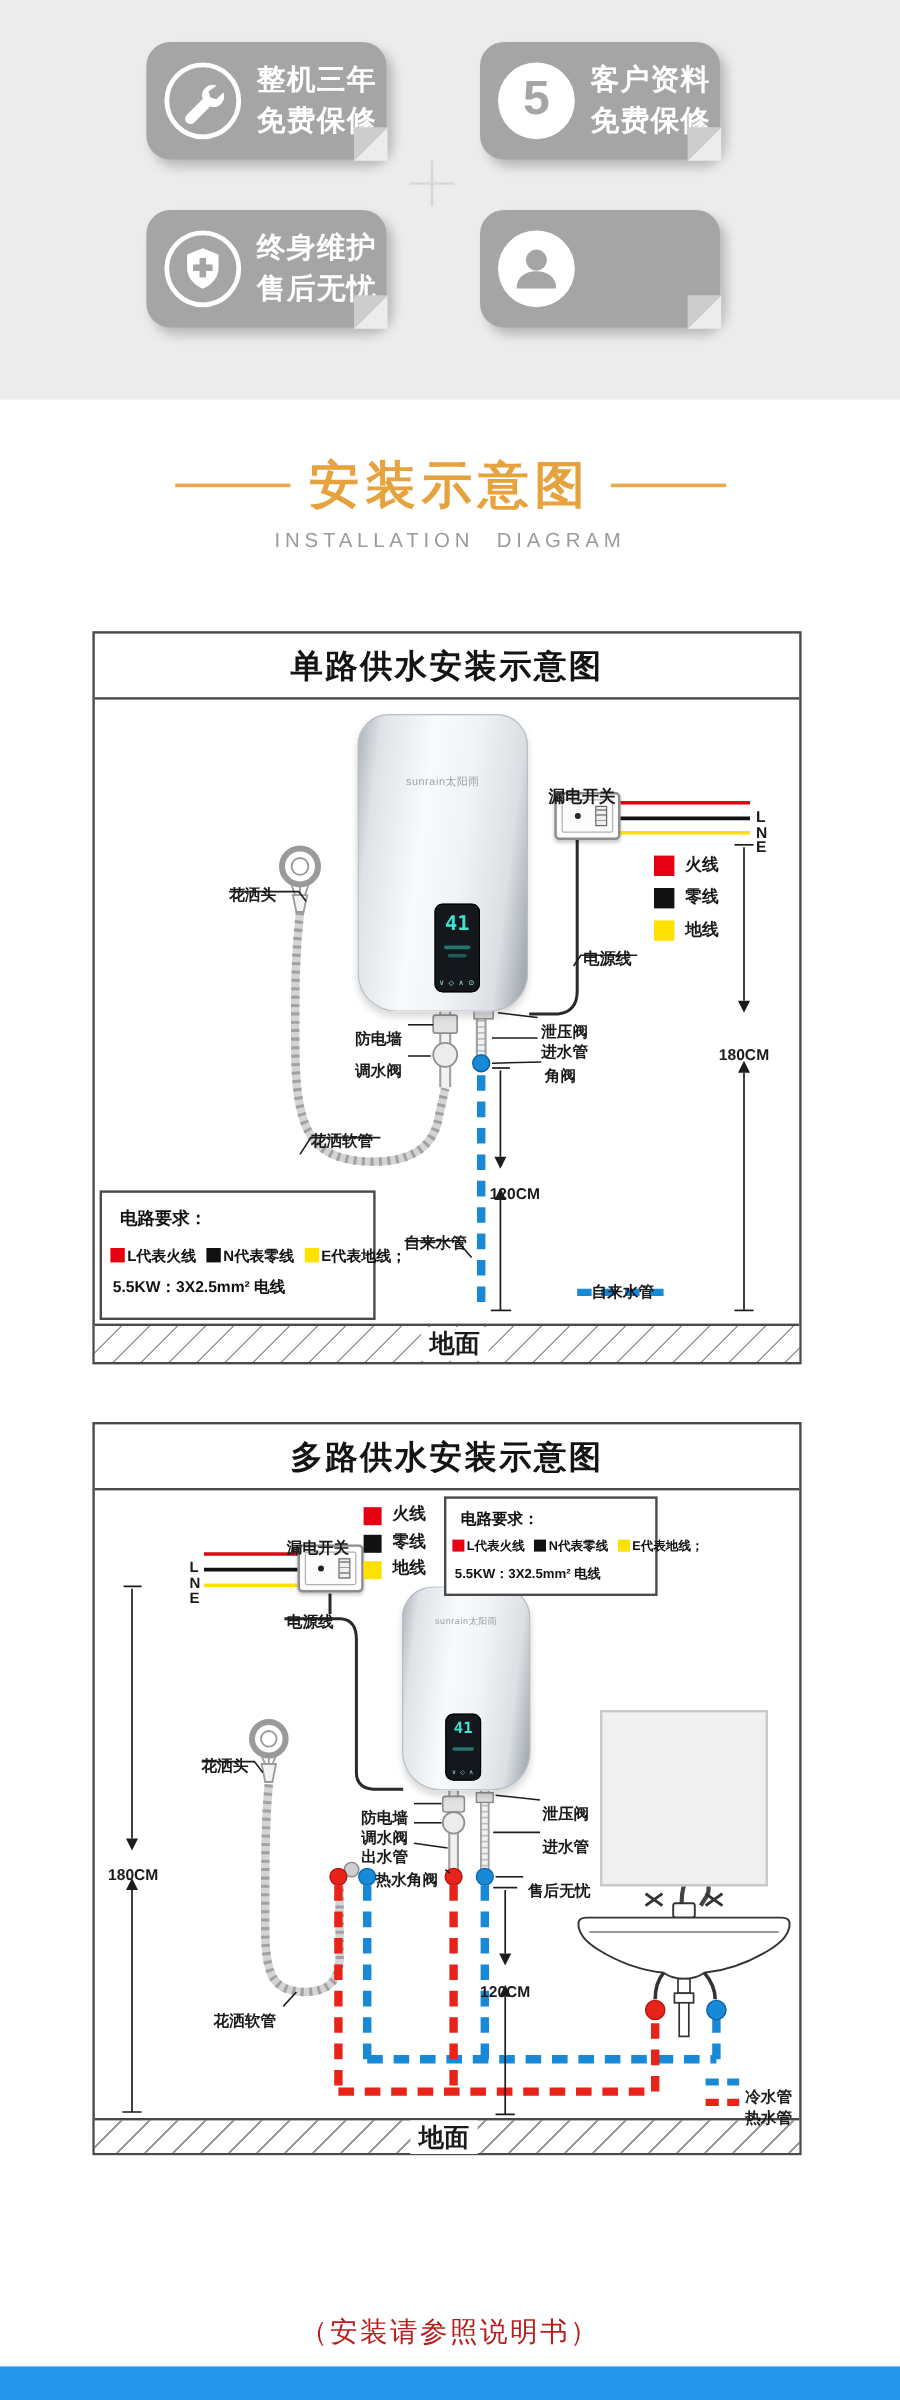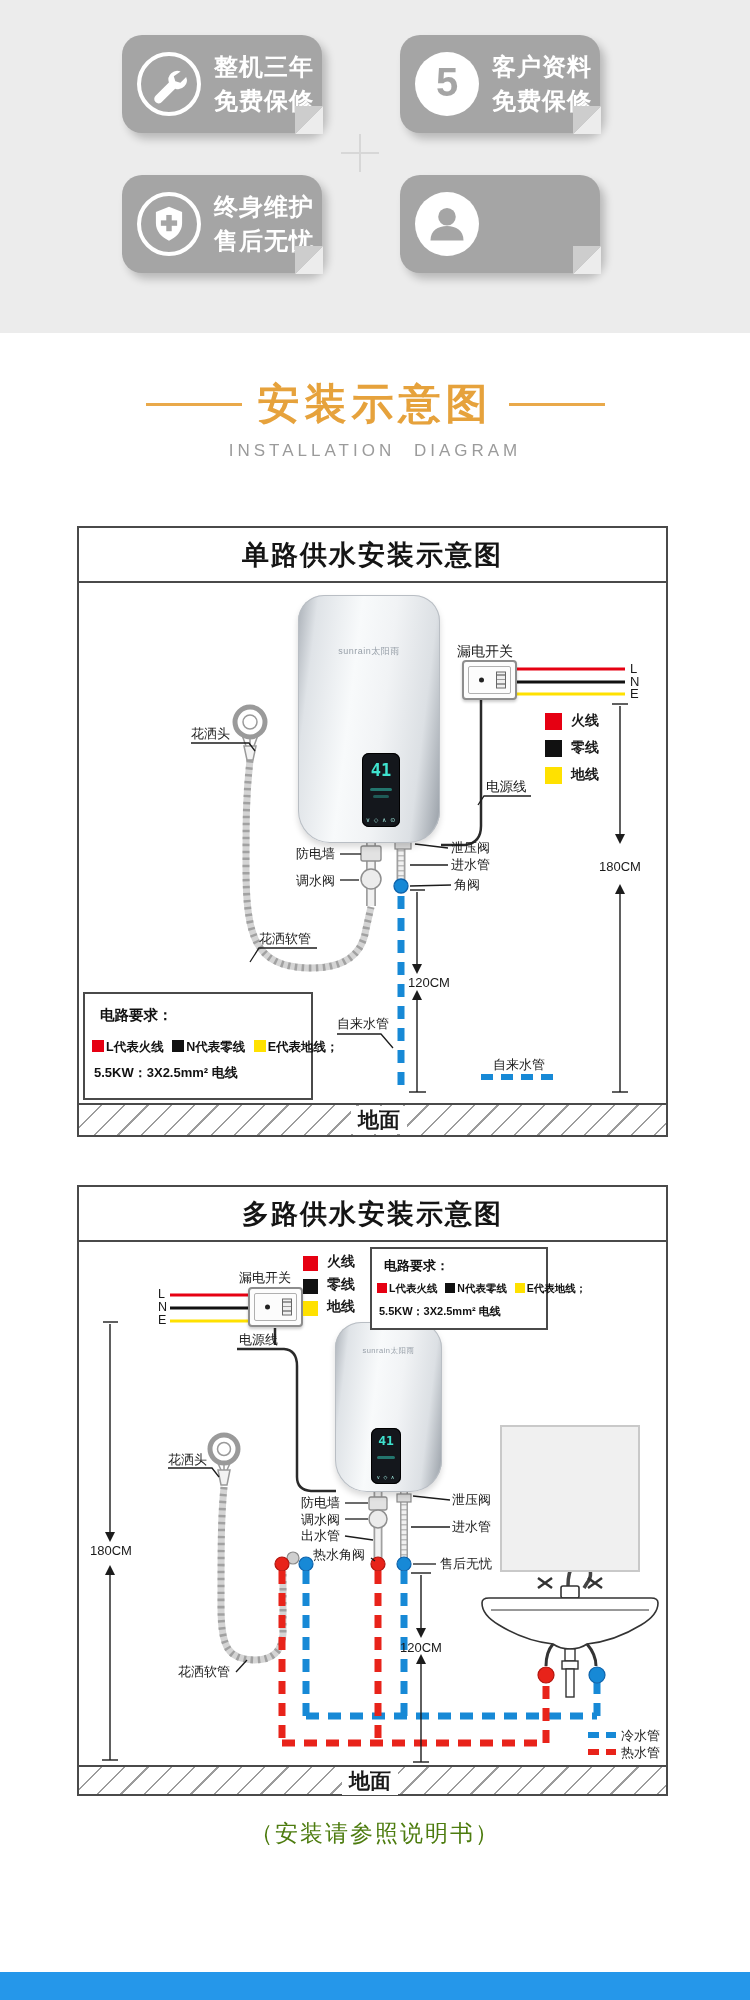--- a/index.html
+++ b/index.html
@@ -31,21 +31,21 @@
   .heading .row { display:flex; align-items:center; justify-content:center; gap:16px; }
   .rule { width:96px; height:3px; background:#e9a94a; }
   .h-title { font-size:42px; font-weight:bold; color:#e6a23c; letter-spacing:5px; }
   .h-sub { margin-top:9px; font-size:17px; color:#9b9b9b; letter-spacing:4px; word-spacing:10px; }
 
   
   .diagram { position:absolute; width:591px; height:611px; background:#fff; border:2px solid #4a4a4a; }
   .d-title { position:absolute; left:0; top:0; width:100%; height:55px; line-height:55px; text-align:center;
              font-size:27px; font-weight:bold; color:#141414; letter-spacing:2px; border-bottom:2px solid #4a4a4a; }
   .d-art { position:absolute; left:0; top:0; width:587px; height:607px; }
-  .lbl { position:absolute; font-weight:normal; color:#1a1a1a; font-size:13px; line-height:1.1; white-space:nowrap; z-index:5; }
+  .lbl { position:absolute; font-weight:bold; color:#1a1a1a; font-size:13px; line-height:1.1; white-space:nowrap; z-index:5;margin-top:12px; }
   .lbl.big { font-size:14px; }
   .lbl.center { text-align:center; }
   .legend-row { position:absolute; display:flex; align-items:flex-end; gap:9px; z-index:5; }
   .legend-sq { display:inline-block; }
   .legend-txt { font-size:14px; font-weight:bold; color:#1a1a1a; }
 
   .heater { position:absolute; border-radius:26px 26px 32px 32px; z-index:3;
             background:linear-gradient(97deg,#a9afb6 0%,#dfe3e7 12%,#f8fafb 38%,#f1f3f5 58%,#dce0e4 82%,#959ca4 100%);
             box-shadow:inset 0 0 0 1px #b9bec4, 0 4px 6px rgba(0,0,0,.15); }
   .brand { position:absolute; width:100%; text-align:center; color:#98a0a9; letter-spacing:.5px; }
@@ -68,22 +68,22 @@
   .rq-line { position:absolute; font-weight:bold; color:#111; white-space:nowrap; }
   .sq { display:inline-block; vertical-align:-1px; margin:0 2px 0 5px; }
   .sq.first { margin-left:0; }
 
   .ground { position:absolute; left:0; width:587px; border-top:2px solid #4a4a4a; z-index:2;
             background:repeating-linear-gradient(135deg,#ffffff 0 15px,#9c9c9c 15px 16.5px); }
   .glabel { position:absolute; font-size:21px; font-weight:bold; color:#1a1a1a; background:#fff; padding:0 7px; z-index:3; }
 
   .mirror { position:absolute; background:#f0f0f0; border:2px solid #c9c9c9; z-index:1; }
 
-  .footnote { position:absolute; left:0; top:1818px; width:750px; text-align:center;
-              font-size:23px; color:#4d7c0f; letter-spacing:2px; }
+  .footnote { position:absolute; left:0; top:1928px; width:750px; text-align:center;
+              font-size:23px; color:#b91c1c; letter-spacing:2px; }
   .bottom-bar { position:absolute; left:0; top:1972px; width:750px; height:28px; background:#2597ea; }
 </style>
 </head>
 <body>
 
 <div class="page">
 
   <section class="perks">
 
     <div class="badge" style="left:122px; top:35px;">

